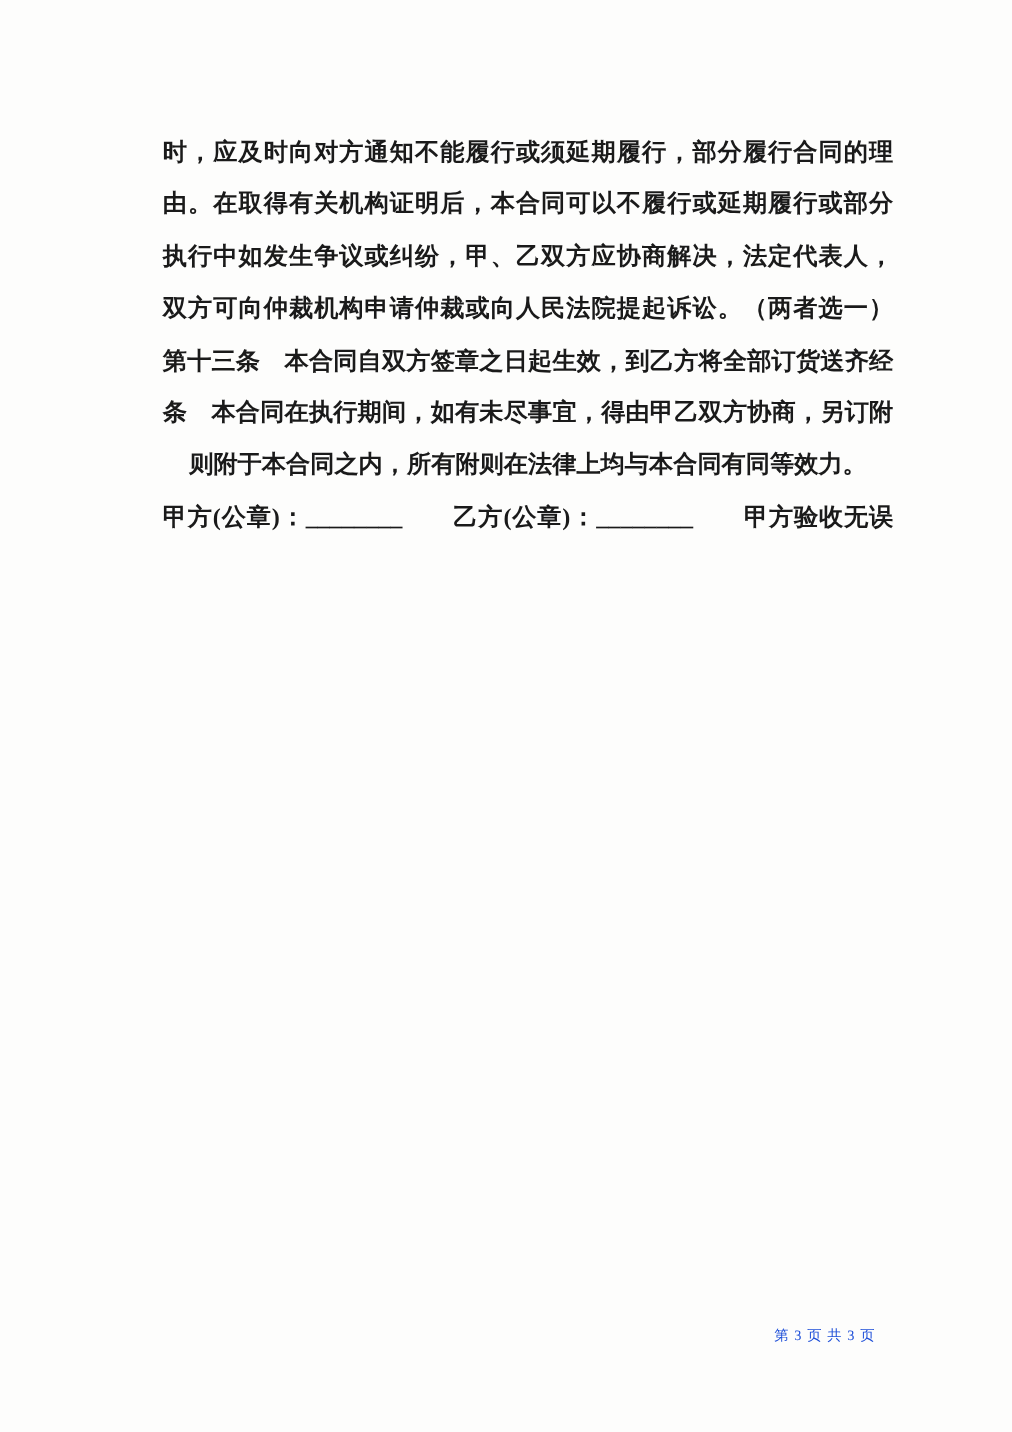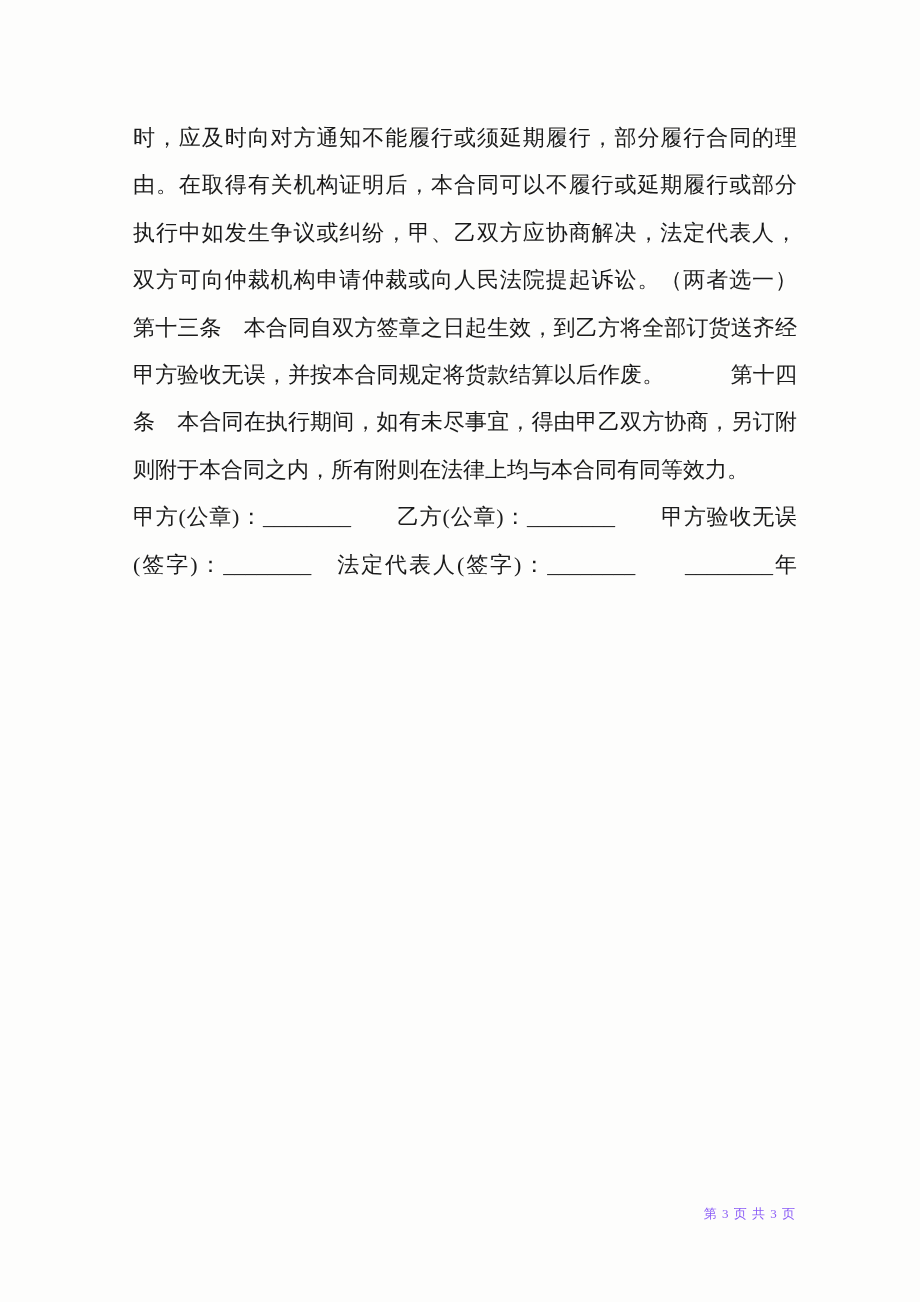--- a/index.html
+++ b/index.html
@@ -10,55 +10,54 @@
     width: 920px;
     height: 1302px;
     position: relative;
     background: #fdfdfc;
     font-family: "Liberation Serif", "DejaVu Serif", serif;
     color: #1a1a1a;
     overflow: hidden;
   }
   .doc-body {
     position: absolute;
-    left: 133px;
+    left: 148px;
     top: 114px;
     width: 664px;
     font-size: 22px;
     line-height: 47.4px;
+    font-weight: bold;
   }
   .line {
     min-height: 47.4px;
-    text-align: left;
+    text-align: center;
   }
   .line.j {
     text-align: justify;
     text-align-last: justify;
   }
   .page-footer {
     position: absolute;
     top: 1205px;
     right: 124px;
     font-size: 13px;
     letter-spacing: 1px;
-    color: #8b5cf6;
+    color: #1d4ed8;
     white-space: nowrap;
   }
 </style>
 </head>
 <body style="background: rgb(253, 253, 252); color: rgb(26, 26, 26);">
 
 <main class="doc-body">
     <div class="line j">时，应及时向对方通知不能履行或须延期履行，部分履行合同的理</div>
     <div class="line j">由。在取得有关机构证明后，本合同可以不履行或延期履行或部分</div>
     <div class="line j">执行中如发生争议或纠纷，甲、乙双方应协商解决，法定代表人，</div>
     <div class="line j">双方可向仲裁机构申请仲裁或向人民法院提起诉讼。（两者选一）</div>
     <div class="line j">第十三条　本合同自双方签章之日起生效，到乙方将全部订货送齐经</div>
-    <div class="line j">甲方验收无误，并按本合同规定将货款结算以后作废。　　　第十四</div>
     <div class="line j">条　本合同在执行期间，如有未尽事宜，得由甲乙双方协商，另订附</div>
     <div class="line">则附于本合同之内，所有附则在法律上均与本合同有同等效力。</div>
     <div class="line j">甲方(公章)：________　　乙方(公章)：________　　甲方验收无误</div>
-    <div class="line j">(签字)：________　法定代表人(签字)：________　　________年</div>
   </main>
 
 <div class="page-footer">
   <span>第 3 页 共 3 页</span>
 </div>
 
 </body></html>

